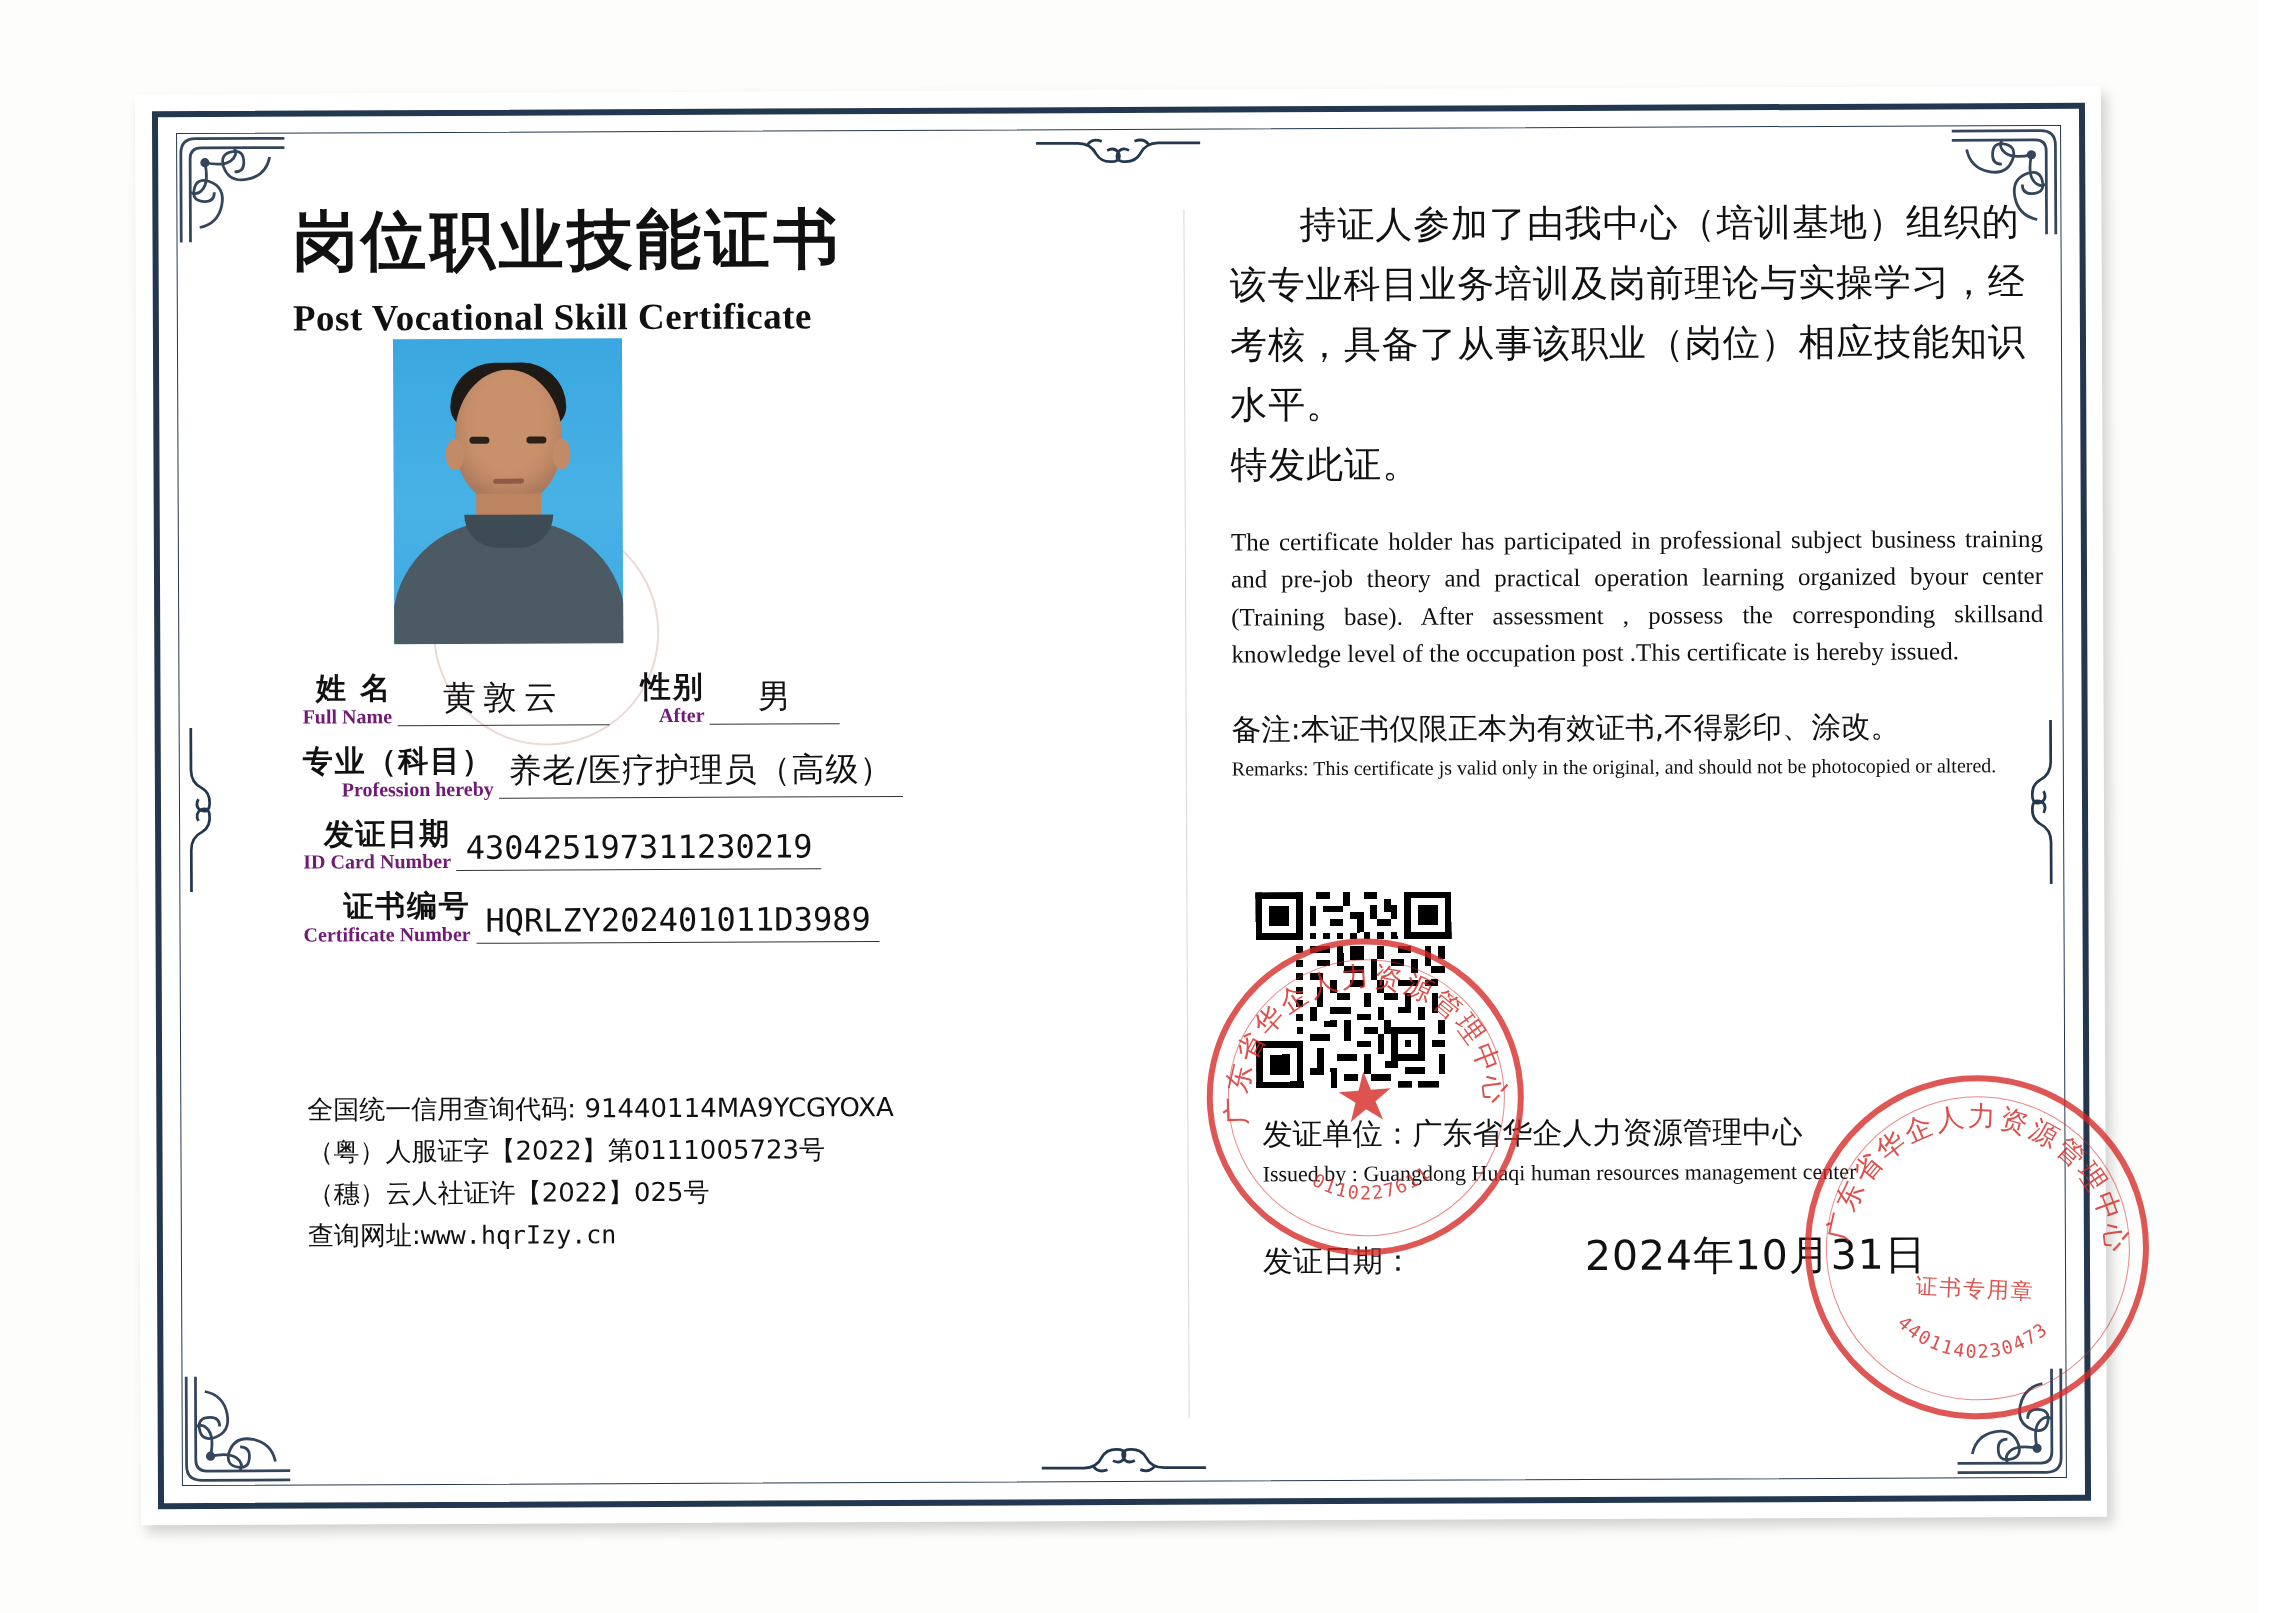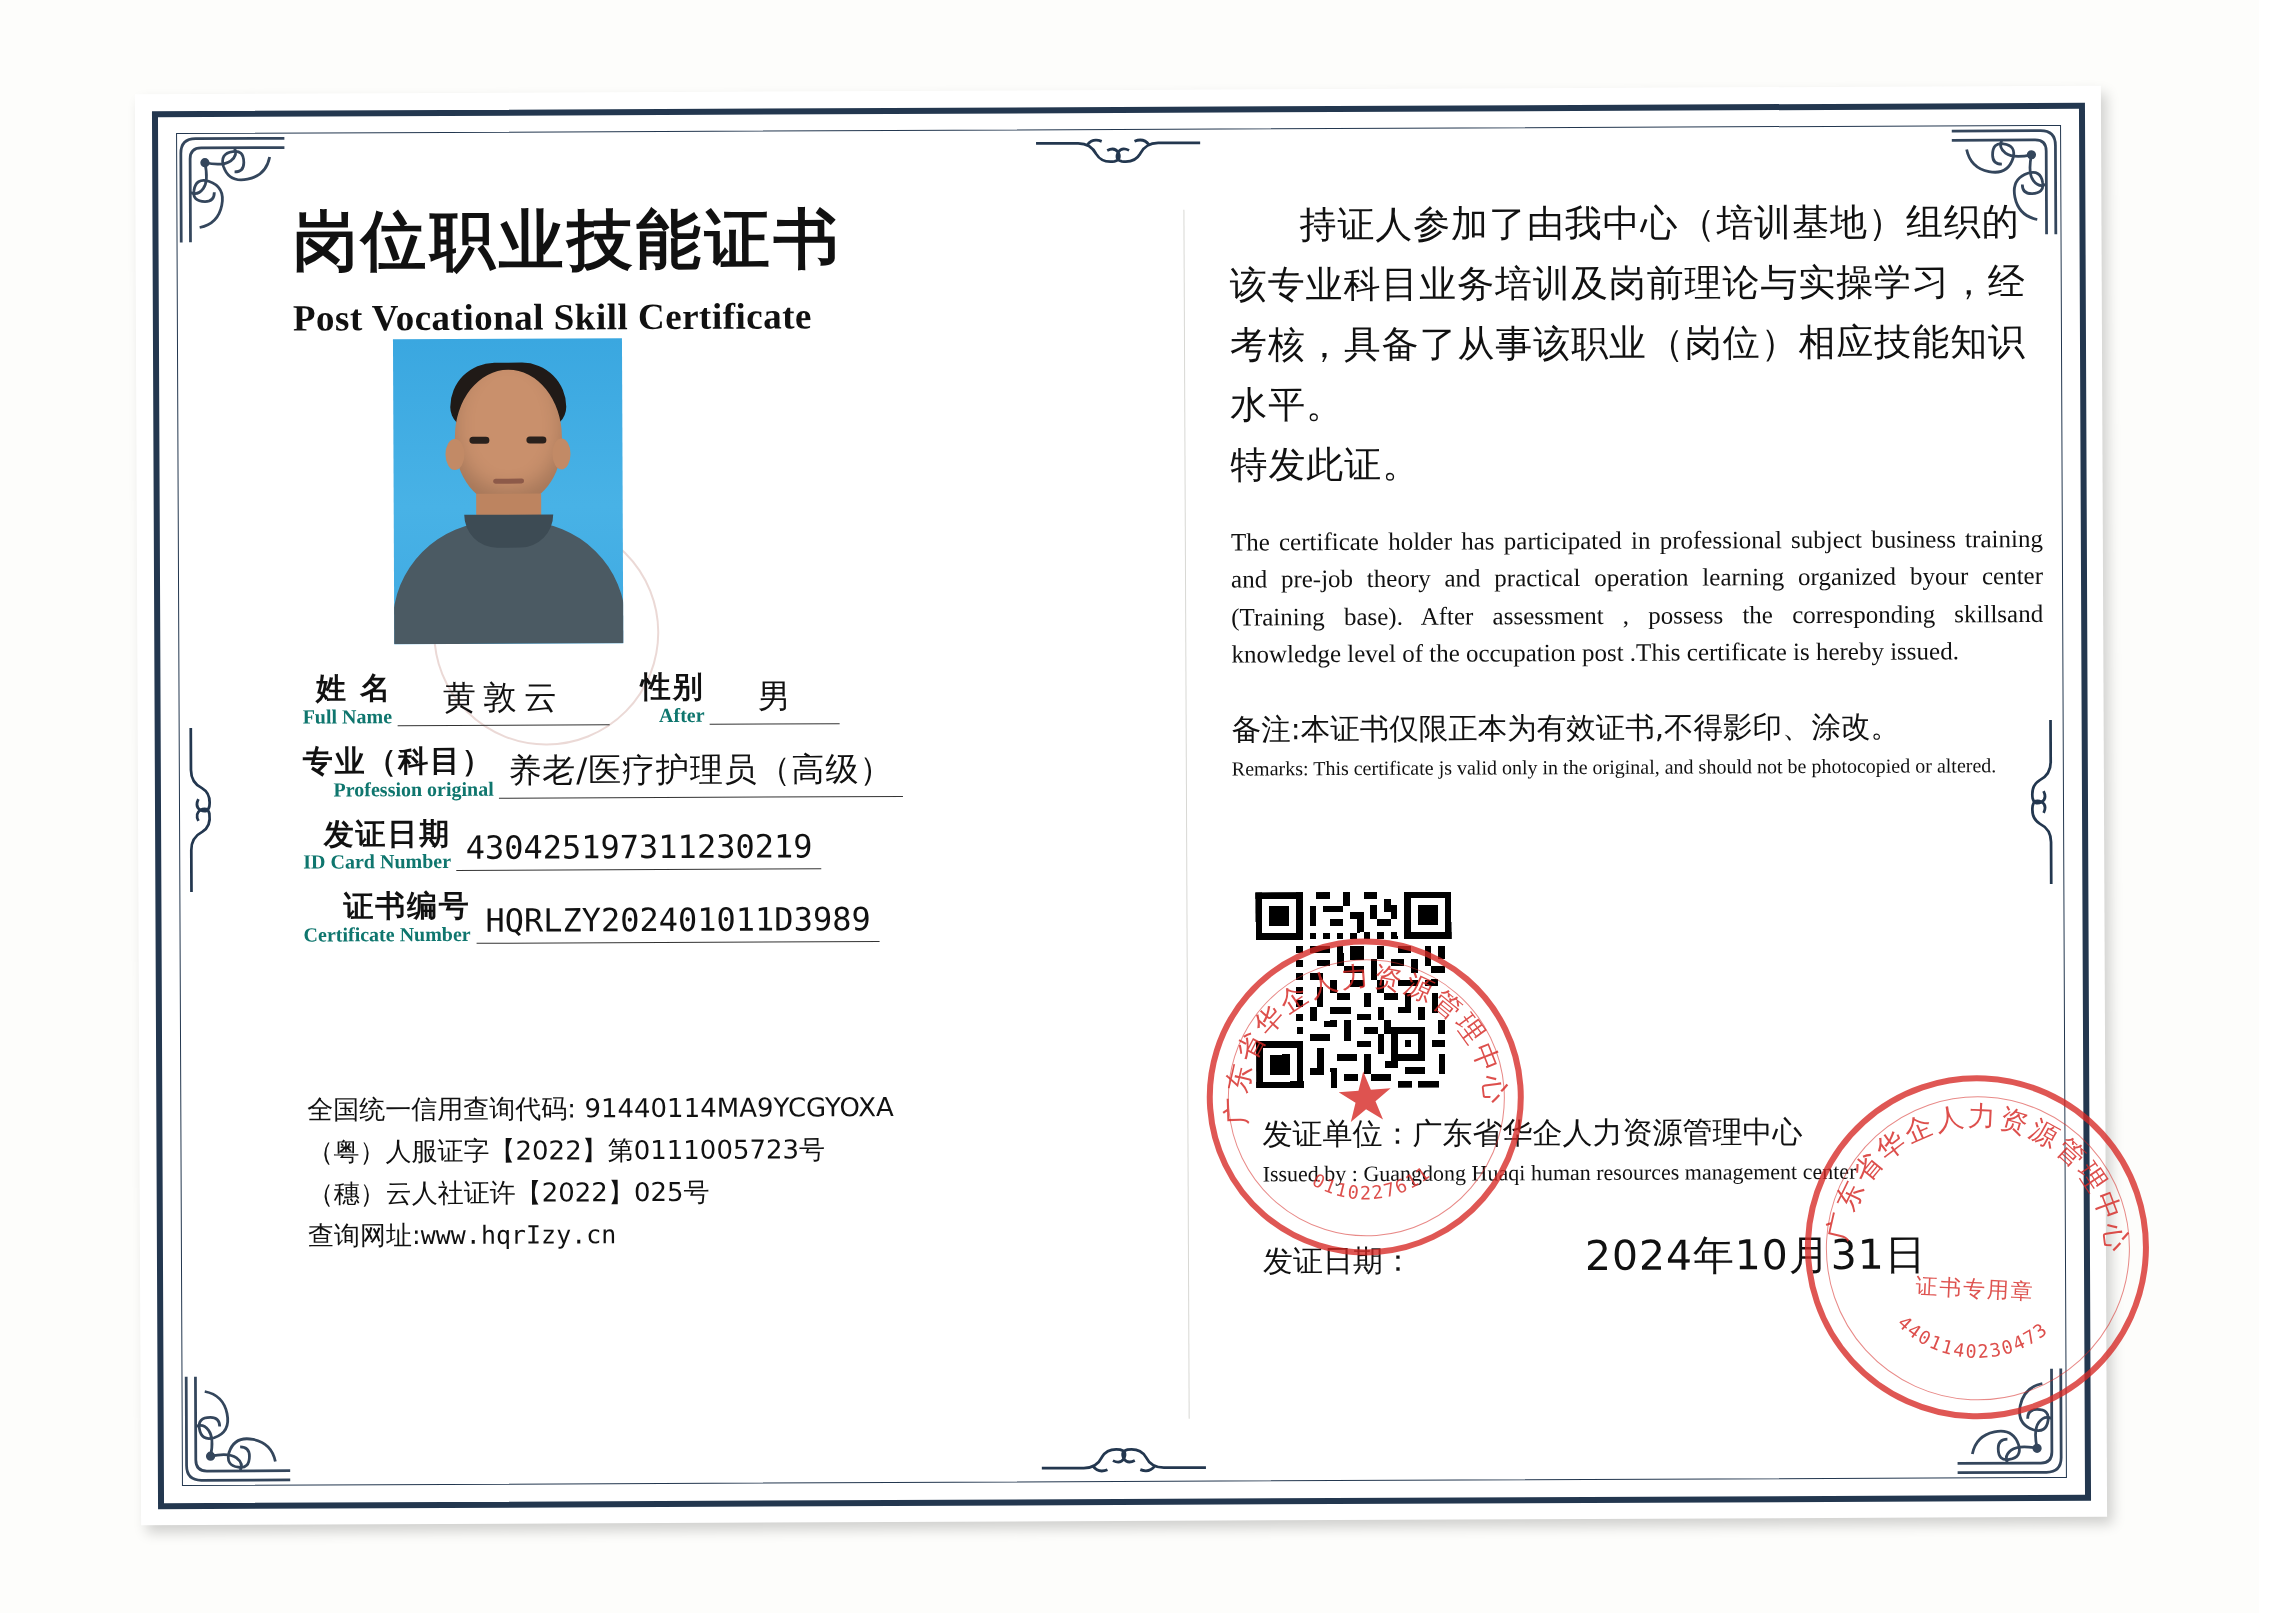--- a/index.html
+++ b/index.html
@@ -251,21 +251,21 @@
     font-weight: bold;
     font-size: 30px;
     letter-spacing: 1.8px;
     color: #111;
   }
   .lbl .en {
     display: block;
     font-family: "Liberation Serif", serif;
     font-weight: bold;
     font-size: 20px;
-    color: #0f766e;
+    color: #701a75;
     margin-top: 2.8px;
   }
   .val {
     font-family: "DejaVu Sans", sans-serif;
     font-size: 33px;
     color: #111;
     border-bottom: 1.8px solid #333;
     padding: 0 9.2px 3.7px 9.2px;
     margin-left: 5.5px;
     min-width: 74px;
@@ -583,21 +583,21 @@
           <span class="lbl" style="margin-left:31px">
             <span class="cn">性别</span>
             <span class="en">After</span>
           </span>
           <span class="val gender">男</span>
         </div>
 
         <div class="row">
           <span class="lbl">
             <span class="cn">专业（科目）</span>
-            <span class="en">Profession original</span>
+            <span class="en">Profession hereby</span>
           </span>
           <span class="val">养老/医疗护理员（高级）</span>
         </div>
 
         <div class="row">
           <span class="lbl">
             <span class="cn">发证日期</span>
             <span class="en">ID Card Number</span>
           </span>
           <span class="val mono">430425197311230219</span>

